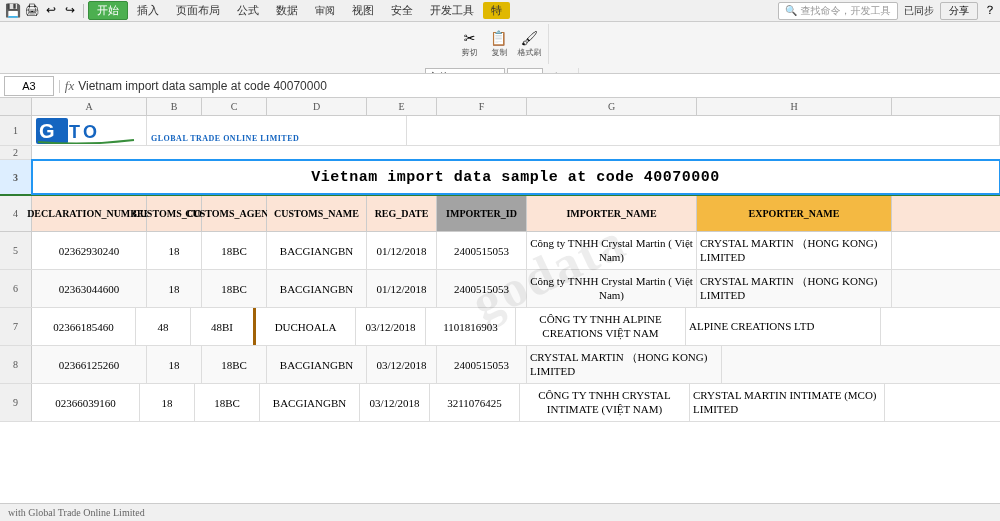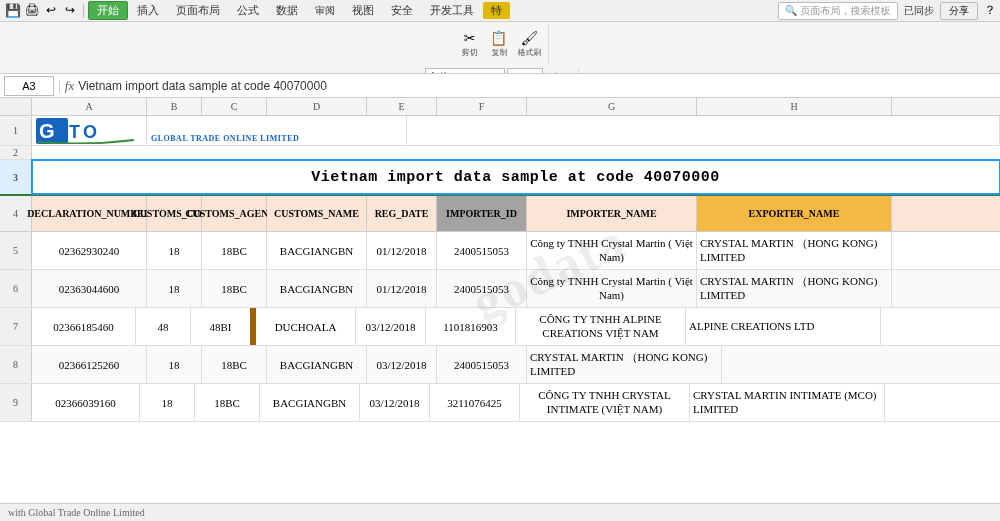--- a/index.html
+++ b/index.html
@@ -106,21 +106,21 @@
     <span style="padding:1px 8px;font-size:11px;cursor:pointer;color:#333;">数据</span>
     <span style="padding:1px 8px;font-size:10px;cursor:pointer;color:#333;">审阅</span>
     <span style="padding:1px 8px;font-size:11px;cursor:pointer;color:#333;">视图</span>
     <span style="padding:1px 8px;font-size:11px;cursor:pointer;color:#333;">安全</span>
     <span style="padding:1px 8px;font-size:11px;cursor:pointer;color:#333;">开发工具</span>
     <span style="padding:1px 8px;font-size:11px;cursor:pointer;color:#333;background:#e0b800;border-radius:2px;">特</span>
 
     <div style="margin-left:auto;display:flex;align-items:center;gap:6px;">
       <div style="display:flex;align-items:center;border:1px solid #bbb;border-radius:2px;padding:1px 6px;background:#fff;height:18px;font-size:10px;gap:3px;width:120px;">
         <span>🔍</span>
-        <span style="color:#999;font-size:10px;">页面布局，搜索模板</span>
+        <span style="color:#999;font-size:10px;">查找命令，开发工具</span>
       </div>
       <span style="font-size:10px;color:#333;">已同步</span>
       <button style="padding:1px 8px;font-size:10px;background:#f0f0f0;border:1px solid #bbb;border-radius:2px;cursor:pointer;">分享</button>
       <span style="font-size:12px;cursor:pointer;">？</span>
     </div>
   </div>
 
   <div id="ribbon-area" style="background:#f5f5f5; border-bottom:1px solid #ccc; height:52px; display:flex; align-items:center; padding:2px 6px; gap:4px; overflow:hidden;">
 
     <div style="display:flex;align-items:center;gap:2px;padding:0 4px;border-right:1px solid #ddd;height:44px;">
@@ -240,21 +240,21 @@
     <div style="width:100px;border-right:1px solid #ddd;display:flex;align-items:center;justify-content:center;font-size:11px;padding:2px 3px;text-align:center;">BACGIANGBN</div>
     <div style="width:70px;border-right:1px solid #ddd;display:flex;align-items:center;justify-content:center;font-size:11px;padding:2px 3px;">01/12/2018</div>
     <div style="width:90px;border-right:1px solid #ddd;display:flex;align-items:center;justify-content:center;font-size:11px;padding:2px 3px;">2400515053</div>
     <div style="width:170px;border-right:1px solid #ddd;display:flex;align-items:center;justify-content:center;font-size:11px;padding:2px 3px;white-space:normal;word-break:break-word;line-height:1.2;text-align:center;">Công ty TNHH Crystal Martin ( Việt Nam)</div>
     <div style="width:195px;border-right:1px solid #ddd;display:flex;align-items:center;padding:2px 3px;font-size:11px;white-space:normal;word-break:break-word;line-height:1.2;overflow:hidden;">CRYSTAL MARTIN （HONG KONG) LIMITED</div>
   </div>
         <div style="display: flex; border-bottom: 1px solid rgb(221, 221, 221); height: 38px; background: rgb(255, 255, 255);">
     <div style="width:32px;min-width:32px;border-right:1px solid #ccc;display:flex;align-items:center;justify-content:center;font-size:10px;color:#555;background:#f0f0f0;">7</div>
     <div style="width:104px;border-right:1px solid #ddd;display:flex;align-items:center;justify-content:center;font-size:11px;padding:2px 3px;overflow:hidden;">02366185460</div>
     <div style="width:55px;border-right:1px solid #ddd;display:flex;align-items:center;justify-content:center;font-size:11px;padding:2px 3px;">48</div>
-    <div style="width:65px;border-right:6px solid #a16207;display:flex;align-items:center;justify-content:center;font-size:11px;padding:2px 3px;">48BI</div>
+    <div style="width:65px;border-right:3px solid #a16207;display:flex;align-items:center;justify-content:center;font-size:11px;padding:2px 3px;">48BI</div>
     <div style="width:100px;border-right:1px solid #ddd;display:flex;align-items:center;justify-content:center;font-size:11px;padding:2px 3px;text-align:center;">DUCHOALA</div>
     <div style="width:70px;border-right:1px solid #ddd;display:flex;align-items:center;justify-content:center;font-size:11px;padding:2px 3px;">03/12/2018</div>
     <div style="width:90px;border-right:1px solid #ddd;display:flex;align-items:center;justify-content:center;font-size:11px;padding:2px 3px;">1101816903</div>
     <div style="width:170px;border-right:1px solid #ddd;display:flex;align-items:center;justify-content:center;font-size:11px;padding:2px 3px;white-space:normal;word-break:break-word;line-height:1.2;text-align:center;">CÔNG TY TNHH ALPINE CREATIONS VIỆT NAM</div>
     <div style="width:195px;border-right:1px solid #ddd;display:flex;align-items:center;padding:2px 3px;font-size:11px;white-space:normal;word-break:break-word;line-height:1.2;overflow:hidden;">ALPINE CREATIONS  LTD</div>
   </div>
         <div style="display: flex; border-bottom: 1px solid rgb(221, 221, 221); height: 38px; background: rgb(249, 249, 249);">
     <div style="width:32px;min-width:32px;border-right:1px solid #ccc;display:flex;align-items:center;justify-content:center;font-size:10px;color:#555;background:#f0f0f0;">8</div>
     <div style="width:115px;border-right:1px solid #ddd;display:flex;align-items:center;justify-content:center;font-size:11px;padding:2px 3px;overflow:hidden;">02366125260</div>
     <div style="width:55px;border-right:1px solid #ddd;display:flex;align-items:center;justify-content:center;font-size:11px;padding:2px 3px;">18</div>

